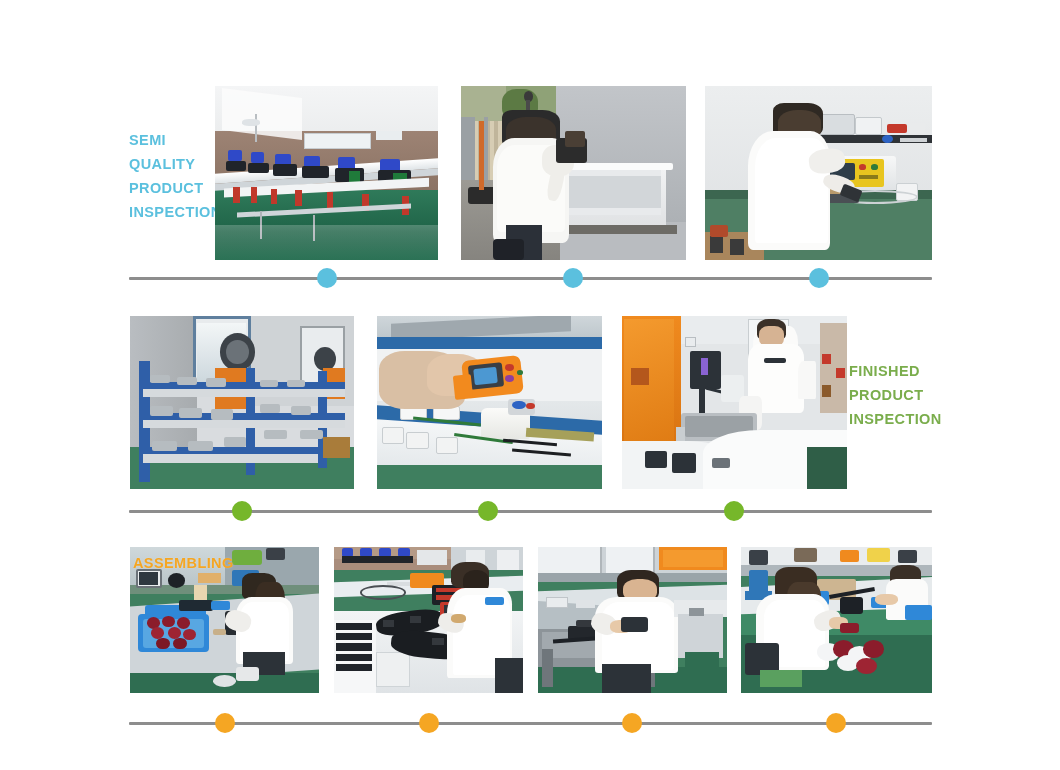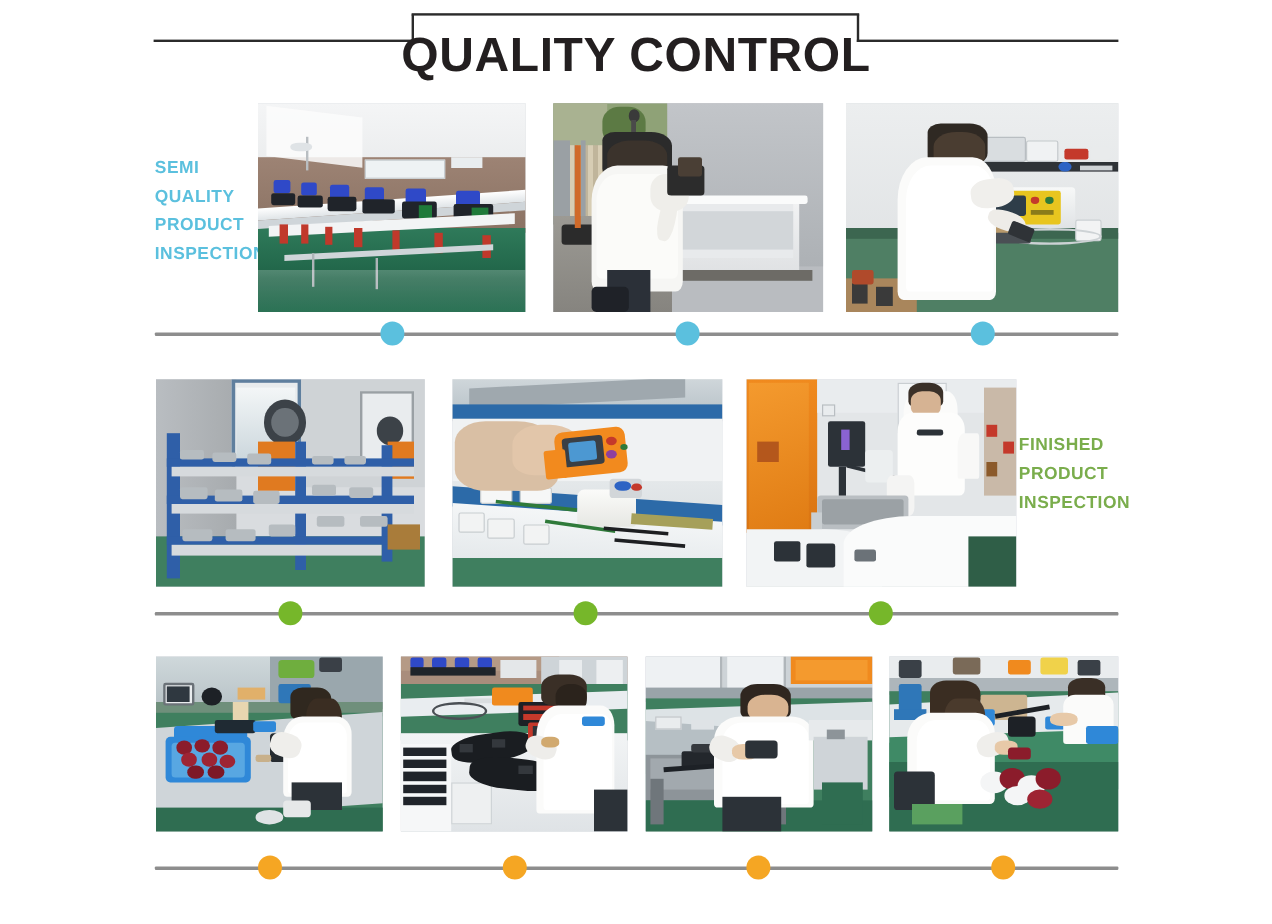--- a/index.html
+++ b/index.html
@@ -126,28 +126,20 @@
   }
   .node.blue   { background: #5bc0de; }
   .node.green  { background: #76b72a; }
   .node.orange { background: #f5a623; }
 </style>
 </head>
 <body>
 
 <div id="page">
 
-  <div class="header-band">
-    <div class="rule-left"></div>
-    <div class="rule-left-riser"></div>
-    <div class="rule-top"></div>
-    <div class="rule-right-riser"></div>
-    <div class="rule-right"></div>
-    <div class="page-title">QUALITY CONTROL</div>
-  </div>
 
   <div class="row-label label-semi">SEMI
 QUALITY
 PRODUCT
 INSPECTION</div>
 
   <div class="photo" style="left:215px; top:86px; width:223px; height:174px;">
     <div class="scene">
       <div class="el" style="left:0;top:0;width:100%;height:42%;background:linear-gradient(180deg,#f4f5f6 0%,#e7e9ea 100%);"></div>
       <div class="el" style="left:0;top:26%;width:100%;height:36%;background:linear-gradient(180deg,#9d8374 0%,#8a7263 100%);"></div>
@@ -554,20 +546,21 @@
       <div class="el" style="left:56%;top:68%;width:12%;height:12%;background:#f4f5f6;border-radius:50%;"></div>
       <div class="el" style="left:64%;top:64%;width:11%;height:12%;background:#8b1c2b;border-radius:50%;"></div>
       <div class="el" style="left:50%;top:74%;width:12%;height:11%;background:#f4f5f6;border-radius:50%;"></div>
       <div class="el" style="left:60%;top:76%;width:11%;height:11%;background:#9e2433;border-radius:50%;"></div>
       <div class="el" style="left:2%;top:66%;width:18%;height:22%;background:#2c3238;border-radius:3px;"></div>
       <div class="el" style="left:10%;top:84%;width:22%;height:12%;background:#5aa05f;"></div>
       <div class="el" style="left:86%;top:40%;width:14%;height:10%;background:#2f88d8;border-radius:2px;"></div>
     </div>
   </div>
 
+  <div class="row-label label-assembling">ASSEMBLING</div>
 
   <div class="rail" style="top:722px;">
     <div class="node orange" style="left:96px; top:1px;"></div>
     <div class="node orange" style="left:300px; top:1px;"></div>
     <div class="node orange" style="left:503px; top:1px;"></div>
     <div class="node orange" style="left:707px; top:1px;"></div>
   </div>
 
 </div>
 

